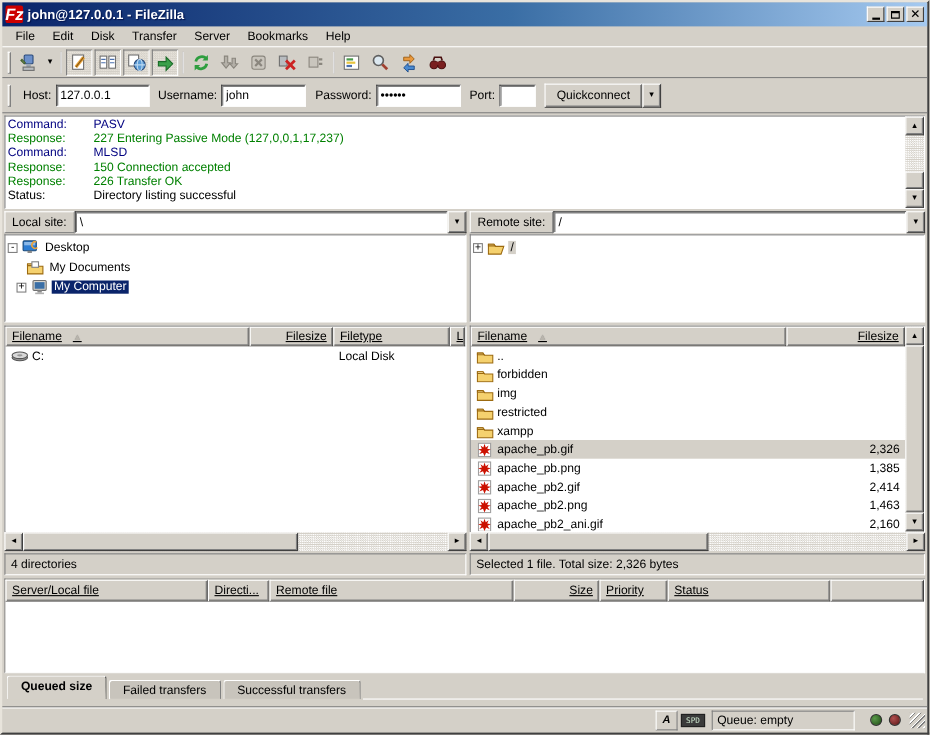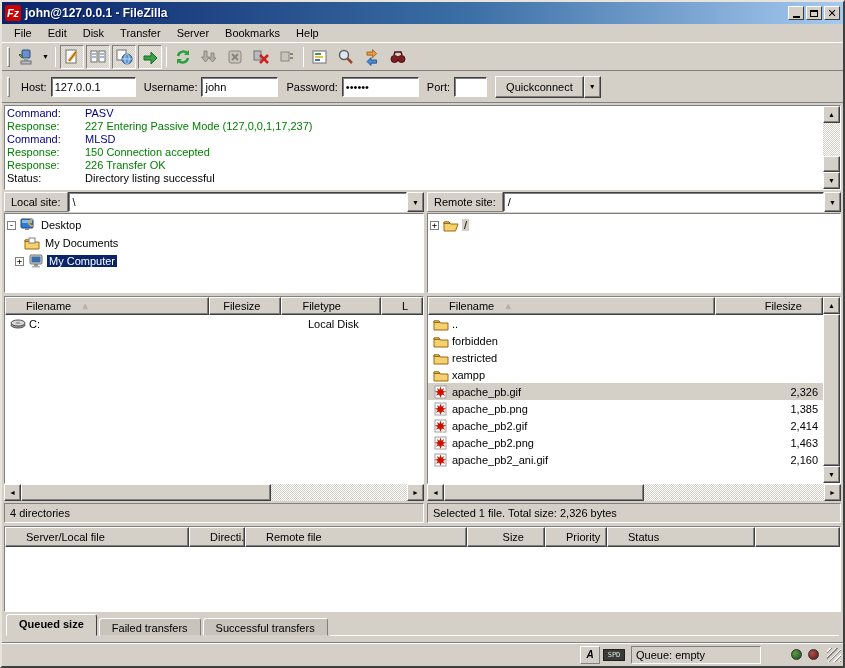--- a/index.html
+++ b/index.html
@@ -6,21 +6,21 @@
   html,body { width:845px; height:668px; }
   body { font-family:"Liberation Sans","DejaVu Sans",sans-serif; font-size:11px; color:#000; background:#d4d0c8; }
 
   .window { width:845px; height:668px; background:#d4d0c8;
     border:2px solid; border-color:#e8e4dc #404040 #404040 #e8e4dc; display:flex; flex-direction:column; overflow:hidden; }
 
   
   .titlebar { height:22px; background:linear-gradient(to right,#0a246a,#3a6ea5 55%,#a6caf0);
     display:flex; align-items:center; padding:0 3px; flex:0 0 auto; }
   .fz-icon { width:16px; height:16px; background:#c00; border-radius:2px; color:#fff; font-weight:bold;
-    font-style:italic; font-size:11px; display:flex; align-items:center; justify-content:center; margin-right:4px; }
+    font-style:italic; font-size:15px; display:flex; align-items:center; justify-content:center; margin-right:4px; }
   .title-text { color:#fff; font-weight:bold; font-size:12px; flex:1; text-shadow:1px 1px 1px #00124a; }
   .winbtn { width:16px; height:14px; background:#d4d0c8; border:1px solid; border-color:#fff #404040 #404040 #fff;
     margin-left:2px; display:flex; align-items:center; justify-content:center; font-size:9px; font-weight:bold; line-height:1; }
   .winbtn .min-glyph { width:7px; height:2px; background:#000; margin-top:7px; }
   .winbtn .max-glyph { width:8px; height:7px; border:1px solid #000; border-top:2px solid #000; }
   .winbtn .close-glyph { font-size:11px; }
 
   
   .menubar { height:19px; display:flex; align-items:center; padding-left:4px; border-bottom:1px solid #fff; flex:0 0 auto; }
   .menu-item { padding:2px 8px; }
@@ -87,21 +87,21 @@
   .tree-label.selected { background:#0a246a; color:#fff; }
   .tree-label.gray-selected { background:#d4d0c8; }
   .indent { display:inline-block; flex:0 0 auto; }
 
   
   .listwrap { display:flex; flex-direction:column; flex:0 0 auto; }
   .list-main { display:flex; background:#fff; border:1px solid; border-color:#808080 #fff #fff #808080; }
   .list-left { flex:1; display:flex; flex-direction:column; overflow:hidden; }
   .list-header { height:18px; display:flex; flex:0 0 auto; background:#d4d0c8; }
   .hcell { border:1px solid; border-color:#fff #404040 #404040 #fff; box-shadow:inset -1px -1px 0 #808080;
-    background:#d4d0c8; display:flex; align-items:center; padding:0 20px; overflow:hidden; white-space:nowrap; }
+    background:#d4d0c8; display:flex; align-items:center; padding:0 5px; overflow:hidden; white-space:nowrap;text-decoration:underline; }
   .hcell.right { justify-content:flex-end; }
   .sort-arrow { color:#b8b4ac; font-size:8px; margin-left:10px; text-shadow:0 0 1px #808080; }
   .list-body { flex:1; background:#fff; overflow:hidden; }
   .lrow { display:flex; height:17px; align-items:center; white-space:nowrap; }
   .lrow.selected { background:#d4d0c8; }
   .lcell { padding:0 5px; overflow:hidden; display:flex; align-items:center; }
   .lcell.right { justify-content:flex-end; }
   .file-icon { width:16px; height:14px; margin-right:3px; flex:0 0 auto; }
 
   .pane-status { height:20px; margin-top:2px; background:#d4d0c8; border:1px solid; border-color:#808080 #fff #fff #808080;
@@ -121,21 +121,21 @@
   .tabs-underline { flex:1; border-bottom:1px solid #fff; height:22px; }
 
   
   .statusbar { height:24px; margin-top:6px; border-top:1px solid #808080; box-shadow:inset 0 1px 0 #fff;
     display:flex; align-items:center; justify-content:flex-end; padding:2px 2px 2px 4px; flex:0 0 auto; }
   .sb-icon { width:20px; height:18px; border:1px solid; border-color:#fff #808080 #808080 #fff;
     display:flex; align-items:center; justify-content:center; margin-right:3px; font-size:10px; }
   .spd-badge { width:22px; height:12px; background:#3a3a3a; color:#cfe8cf; font-size:7px; display:flex;
     align-items:center; justify-content:center; margin-right:6px; border:1px solid #202020; font-family:"DejaVu Sans Mono",monospace; }
   .queue-status { width:130px; height:18px; background:#d4d0c8; border:1px solid; border-color:#808080 #fff #fff #808080;
-    display:flex; align-items:center; padding:0 4px; margin-right:30px; }
+    display:flex; align-items:center; padding:0 4px; margin-right:14px; }
   .led { width:11px; height:11px; border-radius:50%; margin-right:6px; border:1px solid #303030; }
   .led.green { background:radial-gradient(circle at 35% 35%, #5a9a4a, #1e4a14); }
   .led.red { background:radial-gradient(circle at 35% 35%, #b05050, #5a1414); }
   .resize-grip { width:14px; height:14px; margin-left:2px;
     background:repeating-linear-gradient(135deg, transparent 0 2px, #fff 2px 3px, #808080 3px 4px); }
 </style>
 </head>
 <body>
 
 <div class="window">
@@ -486,20 +486,30 @@
                     <span>forbidden</span>
                   </span>
                 <span class="lcell right" style="width:105px"></span>
               </div>
               <div class="lrow">
                 <span class="lcell" style="flex:1">
                     <span class="file-icon"><svg width="16" height="14">
                         <path d="M1 4 h5 l1.5 2 H15 v7 H1 z" fill="#f5d16e" stroke="#9c6a10"></path>
                         <path d="M1 4 h5 l1 1.5 H1 z" fill="#ffe9a8" stroke="#9c6a10"></path>
                       </svg></span>
+                    <span>img</span>
+                  </span>
+                <span class="lcell right" style="width:105px"></span>
+              </div>
+              <div class="lrow">
+                <span class="lcell" style="flex:1">
+                    <span class="file-icon"><svg width="16" height="14">
+                        <path d="M1 4 h5 l1.5 2 H15 v7 H1 z" fill="#f5d16e" stroke="#9c6a10"></path>
+                        <path d="M1 4 h5 l1 1.5 H1 z" fill="#ffe9a8" stroke="#9c6a10"></path>
+                      </svg></span>
                     <span>restricted</span>
                   </span>
                 <span class="lcell right" style="width:105px"></span>
               </div>
               <div class="lrow">
                 <span class="lcell" style="flex:1">
                     <span class="file-icon"><svg width="16" height="14">
                         <path d="M1 4 h5 l1.5 2 H15 v7 H1 z" fill="#f5d16e" stroke="#9c6a10"></path>
                         <path d="M1 4 h5 l1 1.5 H1 z" fill="#ffe9a8" stroke="#9c6a10"></path>
                       </svg></span>

